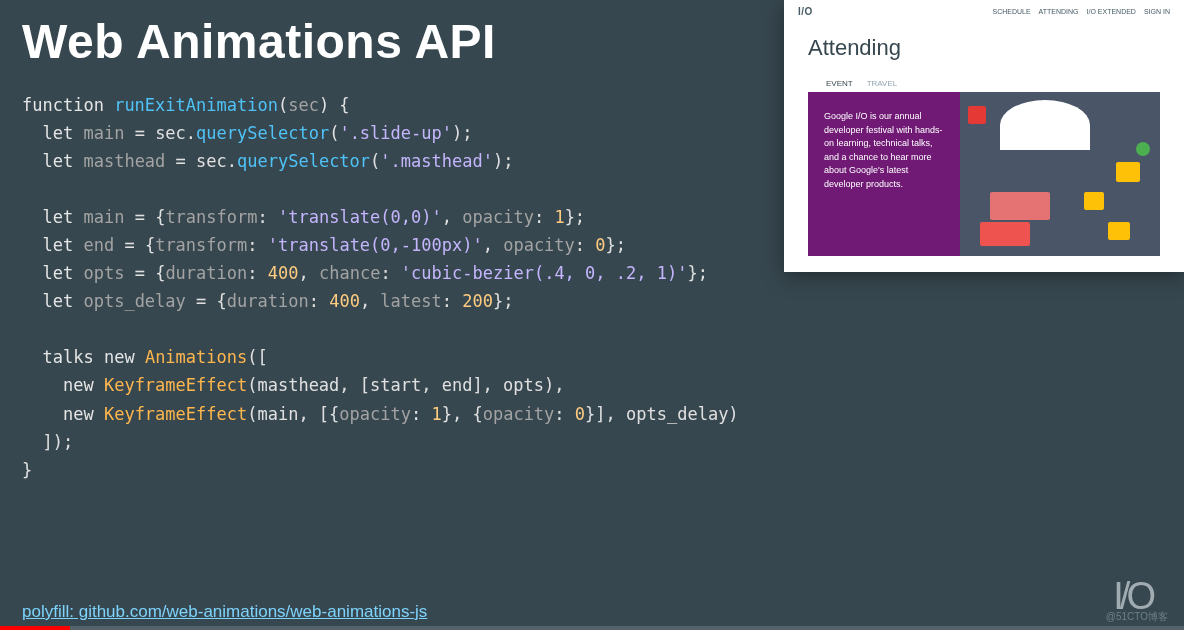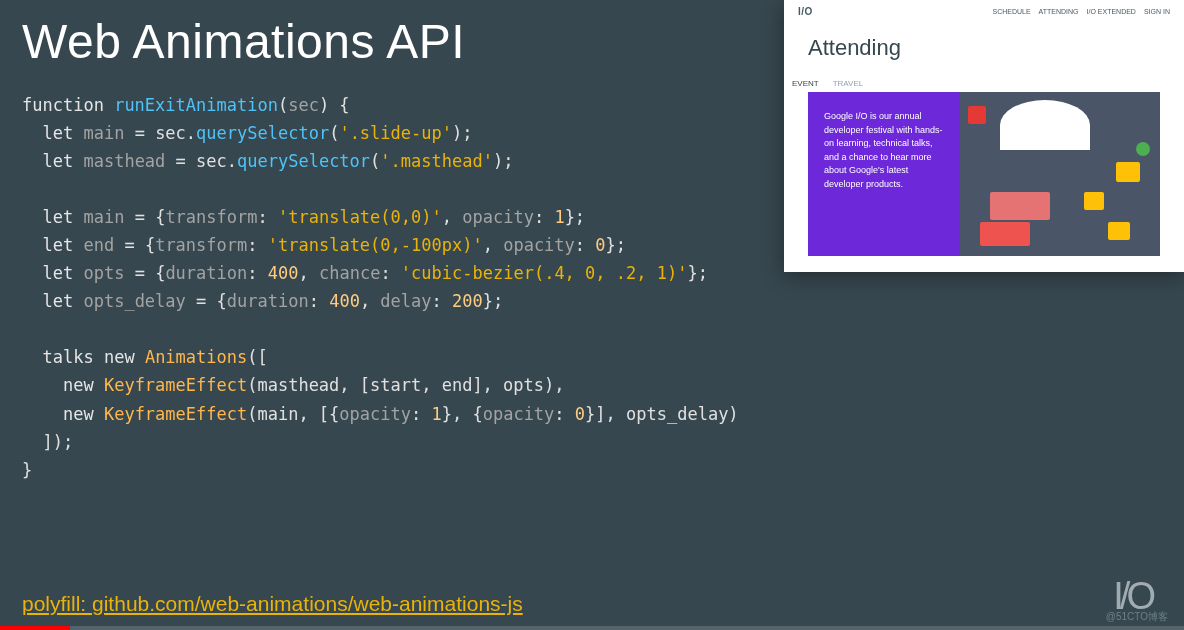--- a/index.html
+++ b/index.html
@@ -7,45 +7,45 @@
     width: 1184px;
     height: 630px;
     background: #37474f;
     font-family: "Helvetica Neue", Arial, sans-serif;
     position: relative;
     overflow: hidden;
   }
   .slide-title {
     color: #fff;
     font-size: 48px;
-    font-weight: 400;
+    font-weight: 700;
     padding: 14px 0 0 22px;
     letter-spacing: 0.5px;
   }
   .code-block {
     font-family: "Menlo", "Consolas", monospace;
     font-size: 17px;
     line-height: 1.65;
     color: #e0e0e0;
     padding: 22px 0 0 22px;
     white-space: pre;
   }
   .kw { color: #e5e5e5; }
   .fn { color: #4fc3f7; }
   .cls { color: #ffb74d; }
   .prop { color: #a3a3a3; }
-  .str { color: #eab308; }
+  .str { color: #c4b5fd; }
   .num { color: #ffcc80; }
   .punc { color: #e0e0e0; }
   .polyfill {
     position: absolute;
-    bottom: 14px;
+    bottom: 8px;
     left: 22px;
-    color: #eab308;
-    font-size: 21px;
+    color: #7dd3fc;
+    font-size: 17px;
     text-decoration: underline;
     font-family: "Helvetica Neue", Arial, sans-serif;
   }
   .inset {
     position: absolute;
     top: 0;
     right: 0;
     width: 400px;
     height: 272px;
     background: #fff;
@@ -67,33 +67,33 @@
   .inset-nav { display: flex; gap: 8px; font-size: 7px; }
   .inset-title {
     font-size: 22px;
     font-weight: 400;
     color: #37474f;
     padding: 14px 24px 18px 24px;
   }
   .inset-tabs {
     display: flex;
     gap: 14px;
-    padding: 0 8px;
+    padding: 0 42px;
     font-size: 8px;
     color: #90a4ae;
   }
   .inset-tab-active { color: #37474f; }
   .inset-content {
     display: flex;
     margin: 4px 24px 0 24px;
     height: 164px;
   }
   .inset-text-panel {
     flex: 1;
-    background: #6d28d9;
+    background: #701a75;
     color: #fff;
     font-size: 9px;
     line-height: 1.5;
     padding: 18px 16px;
   }
   .inset-map {
     width: 200px;
     background: #4a5568;
     position: relative;
   }
@@ -141,21 +141,21 @@
 
 <h1 class="slide-title">Web Animations API</h1>
 
 <div class="code-block"><span class="kw">function</span> <span class="fn">runExitAnimation</span><span class="punc">(</span><span class="prop">sec</span><span class="punc">) {</span>
   <span class="kw">let</span> <span class="prop">main</span> <span class="punc">= sec.</span><span class="fn">querySelector</span><span class="punc">(</span><span class="str">'.slide-up'</span><span class="punc">);</span>
   <span class="kw">let</span> <span class="prop">masthead</span> <span class="punc">= sec.</span><span class="fn">querySelector</span><span class="punc">(</span><span class="str">'.masthead'</span><span class="punc">);</span>
 
   <span class="kw">let</span> <span class="prop">main</span> <span class="punc">= {</span><span class="prop">transform</span><span class="punc">: </span><span class="str">'translate(0,0)'</span><span class="punc">, </span><span class="prop">opacity</span><span class="punc">: </span><span class="num">1</span><span class="punc">};</span>
   <span class="kw">let</span> <span class="prop">end</span> <span class="punc">= {</span><span class="prop">transform</span><span class="punc">: </span><span class="str">'translate(0,-100px)'</span><span class="punc">, </span><span class="prop">opacity</span><span class="punc">: </span><span class="num">0</span><span class="punc">};</span>
   <span class="kw">let</span> <span class="prop">opts</span> <span class="punc">= {</span><span class="prop">duration</span><span class="punc">: </span><span class="num">400</span><span class="punc">, </span><span class="prop">chance</span><span class="punc">: </span><span class="str">'cubic-bezier(.4, 0, .2, 1)'</span><span class="punc">};</span>
-  <span class="kw">let</span> <span class="prop">opts_delay</span> <span class="punc">= {</span><span class="prop">duration</span><span class="punc">: </span><span class="num">400</span><span class="punc">, </span><span class="prop">delay</span><span class="punc">: </span><span class="num">200</span><span class="punc">};</span>
+  <span class="kw">let</span> <span class="prop">opts_delay</span> <span class="punc">= {</span><span class="prop">duration</span><span class="punc">: </span><span class="num">400</span><span class="punc">, </span><span class="prop">latest</span><span class="punc">: </span><span class="num">200</span><span class="punc">};</span>
 
   <span class="kw">talks</span> <span class="kw">new</span> <span class="cls">Animations</span><span class="punc">([</span>
     <span class="kw">new</span> <span class="cls">KeyframeEffect</span><span class="punc">(masthead, [start, end], opts),</span>
     <span class="kw">new</span> <span class="cls">KeyframeEffect</span><span class="punc">(main, [{</span><span class="prop">opacity</span><span class="punc">: </span><span class="num">1</span><span class="punc">}, {</span><span class="prop">opacity</span><span class="punc">: </span><span class="num">0</span><span class="punc">}], opts_delay)</span>
   <span class="punc">]);</span>
 <span class="punc">}</span></div>
 
 <div class="polyfill">polyfill: github.com/web-animations/web-animations-js</div>
 
 <div class="inset">

